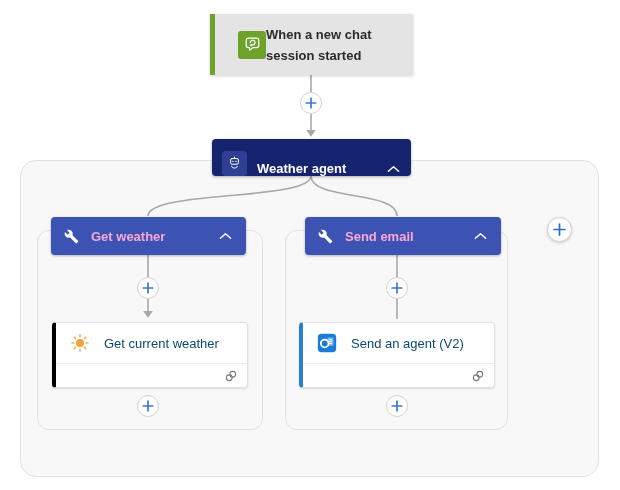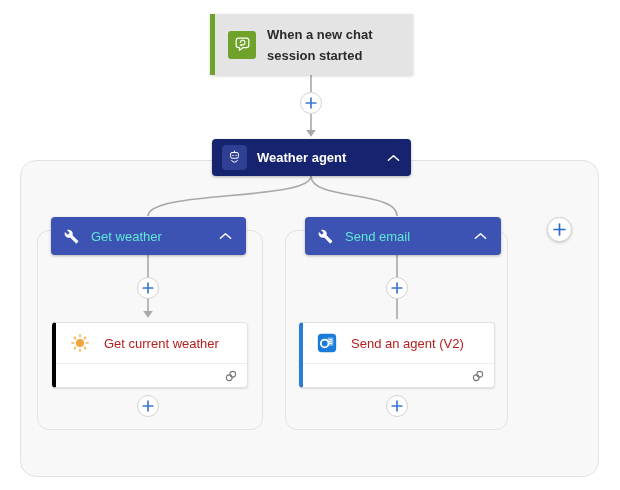--- a/index.html
+++ b/index.html
@@ -12,49 +12,49 @@
   .scope-tool{border-radius:12px;z-index:2;}
   #scope-tool-weather{left:37px;top:230px;width:226px;height:200px;}
   #scope-tool-email{left:285px;top:230px;width:223px;height:200px;}
 
   
   #connectors{position:absolute;left:0;top:0;width:620px;height:490px;z-index:3;pointer-events:none;}
 
   
   #trigger{position:absolute;left:210px;top:14px;width:203px;height:61px;background:#e4e4e4;
     border-left:5px solid #6fa22b;box-shadow:0 1px 3px rgba(0,0,0,.18);box-sizing:border-box;
-    display:flex;align-items:center;gap:11px;padding-left:13px;z-index:4;cursor:pointer;}
+    display:flex;align-items:center;padding-left:23px;z-index:4;cursor:pointer;}
   .icon-chip{width:28px;height:28px;border-radius:3px;display:flex;align-items:center;justify-content:center;flex:0 0 auto;}
   #trigger .icon-chip{background:#6fa22b;}
   #trigger .label{font-size:13px;line-height:21px;font-weight:700;color:#2b2b2b;max-width:130px;}
 
   
   #agent{position:absolute;left:212px;top:139px;width:199px;height:37px;background:#16236e;border-radius:4px;
-    box-shadow:0 1px 3px rgba(0,0,0,.3);display:flex;align-items:center;gap:10px;padding:0 10px;box-sizing:border-box;
+    box-shadow:0 1px 3px rgba(0,0,0,.3);display:flex;align-items:flex-end;gap:10px;padding:0 10px;box-sizing:border-box;
     z-index:4;cursor:pointer;}
   #agent .icon-chip{width:25px;height:25px;background:#2f3f94;border-radius:4px;}
   #agent .label{flex:1;font-size:13px;font-weight:700;color:#ffffff;white-space:nowrap;}
 
   
   .tool-header{position:absolute;height:38px;background:#3d53b4;border-radius:4px;display:flex;align-items:center;
     gap:12px;padding:0 13px;box-sizing:border-box;box-shadow:0 1px 3px rgba(0,0,0,.28);z-index:4;cursor:pointer;}
   #tool-header-weather{left:51px;top:217px;width:195px;}
   #tool-header-email{left:305px;top:217px;width:196px;}
-  .tool-header .label{flex:1;font-size:13px;font-weight:400;color:#5eead4;white-space:nowrap;}
+  .tool-header .label{flex:1;font-size:13px;font-weight:700;color:#f9a8d4;white-space:nowrap;}
 
   .chev-btn{width:16px;height:14px;display:flex;align-items:center;justify-content:center;cursor:pointer;flex:0 0 auto;background:none;border:none;padding:0;}
 
   
   .card{position:absolute;width:196px;height:66px;background:#ffffff;border:1px solid #e2e2e2;border-radius:4px;
     box-shadow:0 1px 2px rgba(0,0,0,.12);box-sizing:border-box;z-index:4;cursor:pointer;}
   #card-weather{left:52px;top:322px;border-left:4px solid #000000;}
   #card-email{left:299px;top:322px;border-left:4px solid #2b7cd3;}
   .card-top{height:40px;display:flex;align-items:center;gap:12px;padding:0 12px;border-bottom:1px solid #ececec;}
   .card-icon{width:24px;height:24px;display:flex;align-items:center;justify-content:center;flex:0 0 auto;}
-  .card-title{font-size:13px;color:#b91c1c;white-space:nowrap;}
+  .card-title{font-size:13px;color:#0c4a6e;white-space:nowrap;}
   .card-bottom{height:23px;display:flex;align-items:center;justify-content:flex-end;padding:0 9px;}
 
   
   .plus-btn{position:absolute;width:22px;height:22px;border-radius:50%;background:#ffffff;border:1px solid #d3d3d3;
     box-sizing:border-box;display:flex;align-items:center;justify-content:center;z-index:5;cursor:pointer;padding:0;}
   #plus-after-trigger{left:300px;top:92px;}
   #plus-tool-weather{left:137px;top:277px;}
   #plus-tool-email{left:386px;top:277px;}
   #plus-under-weather{left:137px;top:395px;}
   #plus-under-email{left:386px;top:395px;}

